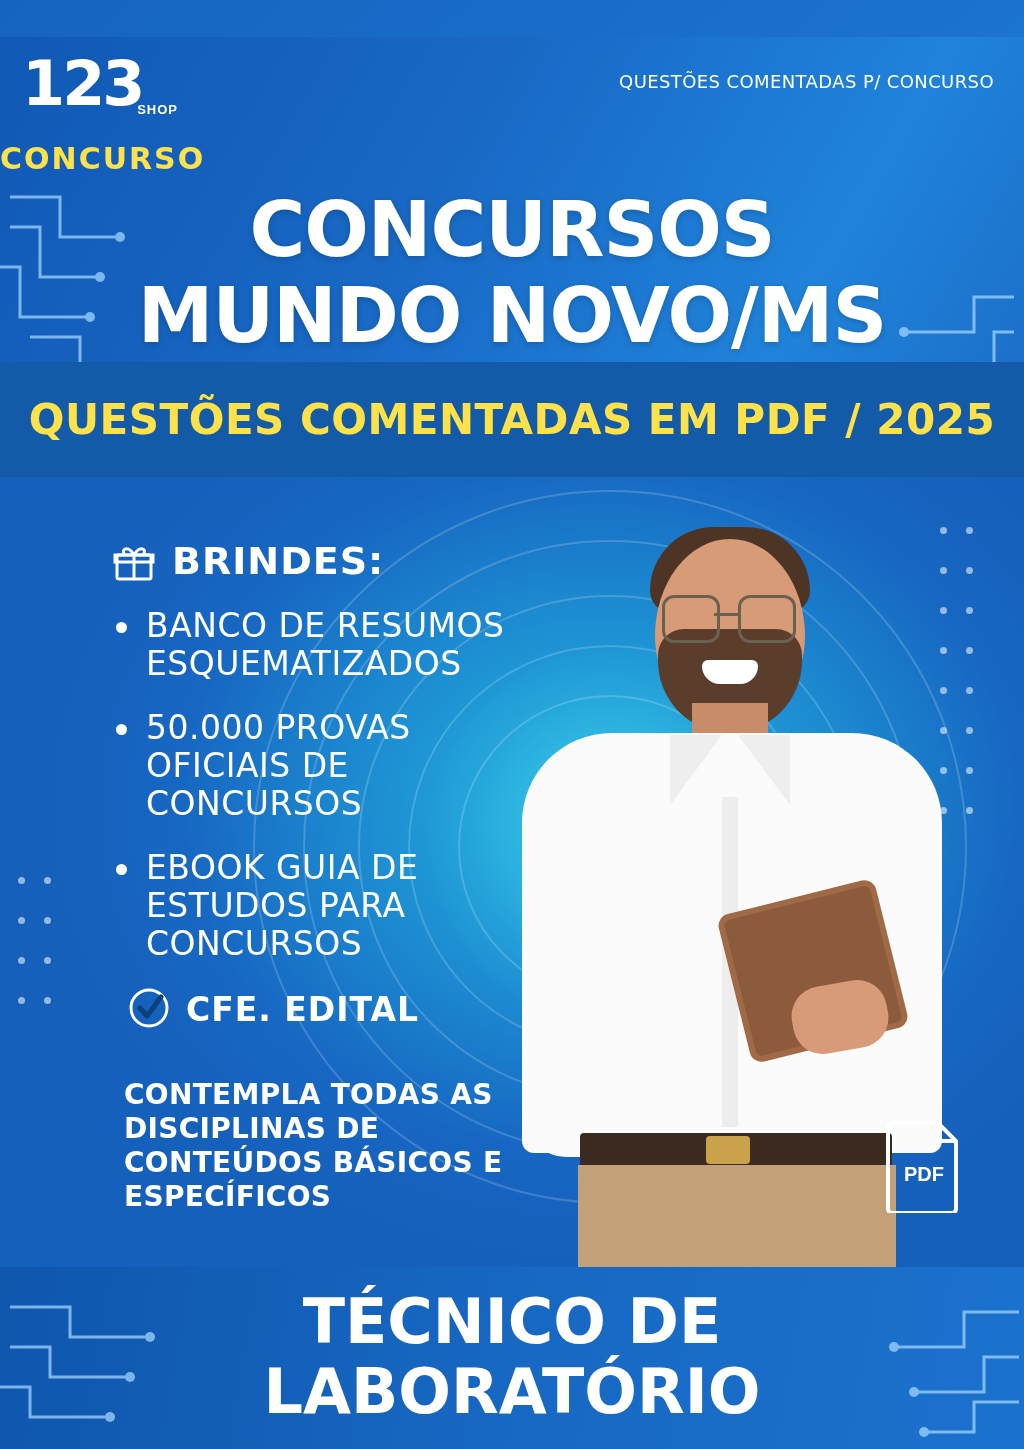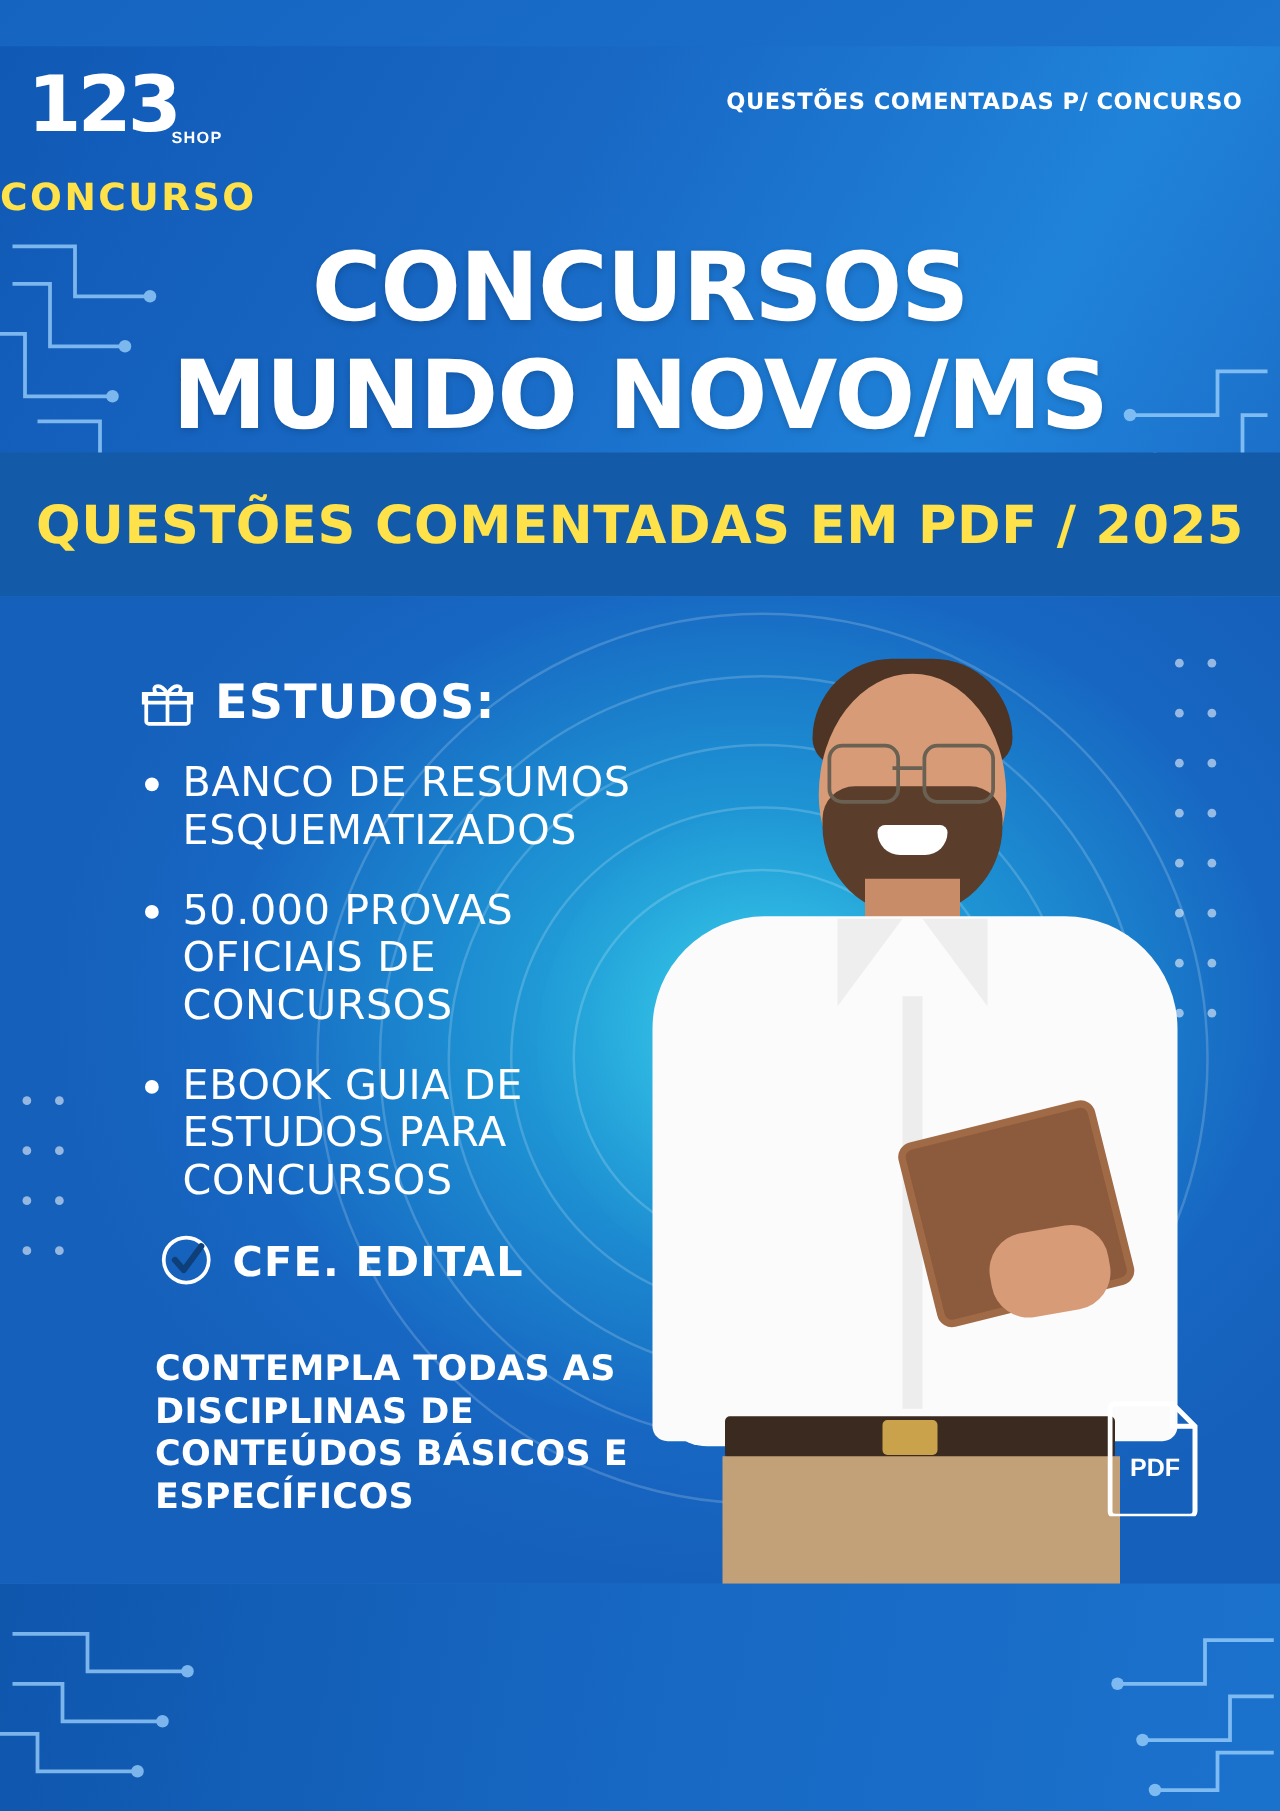--- a/index.html
+++ b/index.html
@@ -43,21 +43,21 @@
     right: 4px; bottom: 6px;
     font-size: 13px;
     font-weight: bold;
     letter-spacing: 1px;
   }
   .top-right-text {
     position: absolute;
     right: 30px; top: 34px;
     color: #ffffff;
     font-size: 18px;
-    font-weight: bold;
+    font-weight: normal;
     letter-spacing: 0.4px;
     font-family: "DejaVu Sans", sans-serif;
   }
   .concurso-kicker {
     position: absolute;
     left: 0; right: 0; top: 104px;
     text-align: left;
     color: #ffe24a;
     font-size: 30px;
     font-weight: bold;
@@ -462,21 +462,21 @@
     <div class="brindes-header">
       <svg class="gift-icon" viewBox="0 0 44 44">
         <g fill="none" stroke="#ffffff" stroke-width="3">
           <rect x="5" y="16" width="34" height="24" rx="2"></rect>
           <path d="M3 16h38v7H3z"></path>
           <path d="M22 16v24"></path>
           <path d="M22 16c-6-10-14-6-9 0"></path>
           <path d="M22 16c6-10 14-6 9 0"></path>
         </g>
       </svg>
-      <span class="label">ESTUDOS:</span>
+      <span class="label">BRINDES:</span>
     </div>
 
     <ul class="brindes-list">
       <li>BANCO DE RESUMOS ESQUEMATIZADOS</li>
       <li>50.000 PROVAS OFICIAIS DE CONCURSOS</li>
       <li>EBOOK GUIA DE ESTUDOS PARA CONCURSOS</li>
     </ul>
 
     <div class="edital-header">
       <svg class="check-icon" viewBox="0 0 42 42">
@@ -545,15 +545,19 @@
         <path d="M195 70 L160 70 L160 105 L90 105"></path>
         <path d="M195 115 L150 115 L150 145 L100 145"></path>
       </g>
       <g fill="#9fd4ff">
         <circle cx="70" cy="60" r="5"></circle>
           <circle cx="90" cy="105" r="5"></circle>
           <circle cx="100" cy="145" r="5"></circle>
       </g>
     </svg>
 
+    <div class="footer-title">
+      <div>TÉCNICO DE</div>
+      <div>LABORATÓRIO</div>
+    </div>
   </div>
 
 </div>
 
 </body></html>

